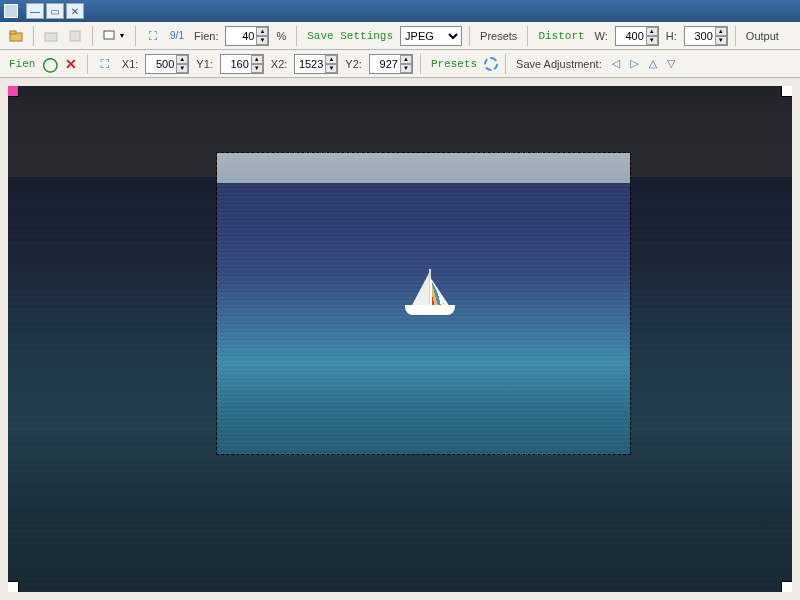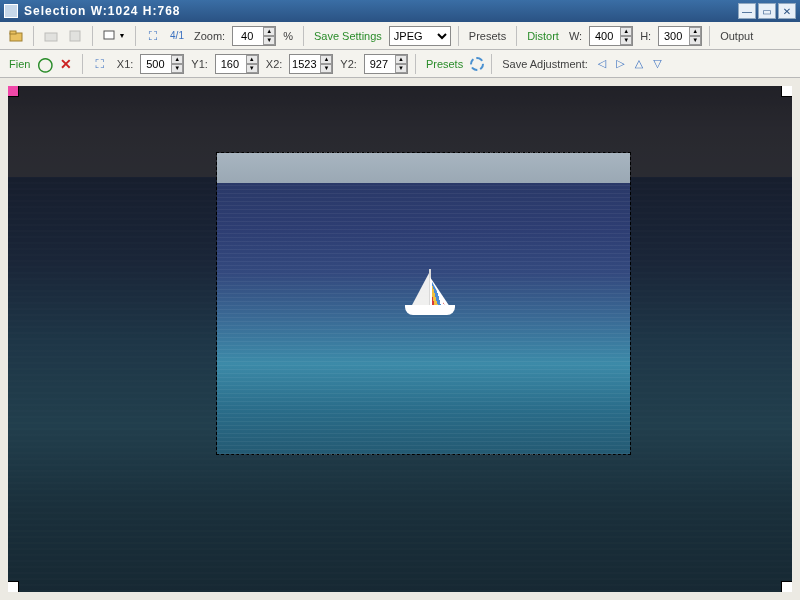--- a/index.html
+++ b/index.html
@@ -5,22 +5,22 @@
   * { box-sizing: border-box; margin: 0; padding: 0; }
   body { font-family: Tahoma, Arial, sans-serif; font-size: 11px; background: #fff; width: 800px; height: 600px; overflow: hidden; }
   .titlebar { background: linear-gradient(to bottom,#3a6ea5,#2a5283); color:#fff; height:22px; display:flex; align-items:center; padding:0 4px; }
   .titlebar .app-icon { width:14px; height:14px; margin-right:6px; background:#c7d8ea; border:1px solid #fff; }
   .titlebar .title { flex:1; font-weight:bold; font-size:12px; letter-spacing:1px; }
   .win-btn { width:18px; height:16px; margin-left:2px; background:#e8f0f8; border:1px solid #90a8c0; display:flex; align-items:center; justify-content:center; color:#2a5283; font-size:10px; cursor:pointer; }
   .toolbar { background:#f4f3ee; border-bottom:1px solid #b8b8b8; height:28px; display:flex; align-items:center; padding:0 6px; gap:4px; }
   .tb-btn { width:20px; height:20px; display:flex; align-items:center; justify-content:center; border:1px solid transparent; cursor:pointer; }
   .tb-sep { width:1px; height:20px; background:#c0c0c0; margin:0 3px; }
   .label-dark { color:#404040; padding:0 3px; }
-  .label-green { color:#2a8c2a; padding:0 3px; }
-  input.num { width:44px; height:20px; border:1px solid #8a8a8a; text-align:center; padding-right:14px; font-size:11px; position:relative; }
+  .label-green { color:#2a8c2a; padding:0 3px;font-family:Liberation Mono, monospace; }
+  input.num { width:44px; height:20px; border:1px solid #8a8a8a; text-align:right; padding-right:14px; font-size:11px; position:relative; }
   .spinwrap { position:relative; display:inline-block; }
   .spinwrap .spin { position:absolute; right:1px; top:1px; width:12px; height:18px; display:flex; flex-direction:column; }
   .spinwrap .spin span { flex:1; font-size:6px; text-align:center; background:#e8e8e8; border:1px solid #999; cursor:pointer; line-height:7px; }
   select { height:20px; border:1px solid #8a8a8a; font-size:11px; background:#fff; }
   .crop-accept { color:#2a8c2a; font-size:14px; font-weight:bold; cursor:pointer; }
   .crop-cancel { color:#cc2222; font-size:14px; font-weight:bold; cursor:pointer; padding:0 3px; }
   .arrow-btn { color:#3a70c0; font-size:11px; cursor:pointer; padding:0 3px; }
   .canvas-area { position:relative; width:800px; height:522px; background:#eceae3; }
   .image-view { position:absolute; left:8px; top:8px; right:8px; bottom:8px; background:#1a2f3f; overflow:hidden; }
   .sky { position:absolute; top:0; left:0; right:0; height:18%; background:linear-gradient(to bottom,#2c2c34,#3a3a42,#3d3f47); }
@@ -41,21 +41,20 @@
   .handle { position:absolute; width:12px; height:12px; background:#fff; border:1px solid #000; }
   .handle.pink { background:#f048a8; }
   .expand-icon { color:#3a70c0; font-size:12px; }
   .spinner-icon { width:14px; height:14px; display:inline-block; border-radius:50%; border:2px dashed #4a90d0; }
 </style>
 </head>
 <body>
 
 <div class="titlebar">
   <span class="app-icon"></span>
-  <span class="title">Selection  W:1024 H:768</span>
   <div class="win-btn">—</div>
   <div class="win-btn">▭</div>
   <div class="win-btn">✕</div>
 </div>
 
 <div class="toolbar">
   <div class="tb-btn">
       <svg width="14" height="14">
         <rect x="1" y="4" width="12" height="8" fill="#e8c060" stroke="#a08030"></rect>
         <rect x="1" y="2" width="6" height="3" fill="#e8c060" stroke="#a08030"></rect>
@@ -74,22 +73,22 @@
     </div>
   <div class="tb-sep"></div>
   <div class="tb-btn" style="width:28px">
       <svg width="14" height="12">
         <rect x="1" y="1" width="10" height="8" fill="#fff" stroke="#555"></rect>
       </svg>
       <span style="font-size:7px;margin-left:2px">▼</span>
     </div>
   <div class="tb-sep"></div>
   <div class="tb-btn expand-icon">⛶</div>
-  <div class="tb-btn" style="color:#3a70c0;font-size:10px">4/1</div>
-  <span class="label-dark">Zoom:</span>
+  <div class="tb-btn" style="color:#3a70c0;font-size:10px">9/1</div>
+  <span class="label-dark">Fien:</span>
   <span class="spinwrap">
     <input class="num" value="40" style="">
     <span class="spin">
         <span>▲</span>
         <span>▼</span>
       </span>
   </span>
   <span class="label-dark">%</span>
   <div class="tb-sep"></div>
   <span class="label-green" style="cursor:pointer">Save Settings</span>

